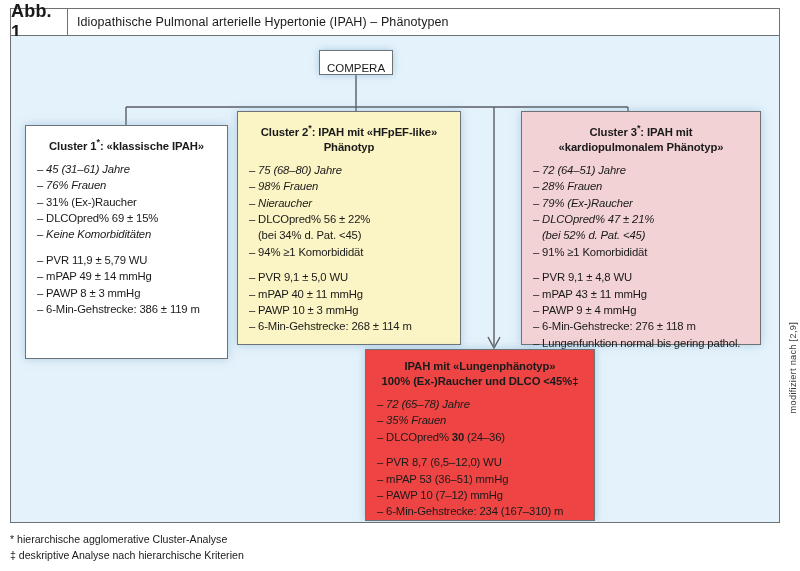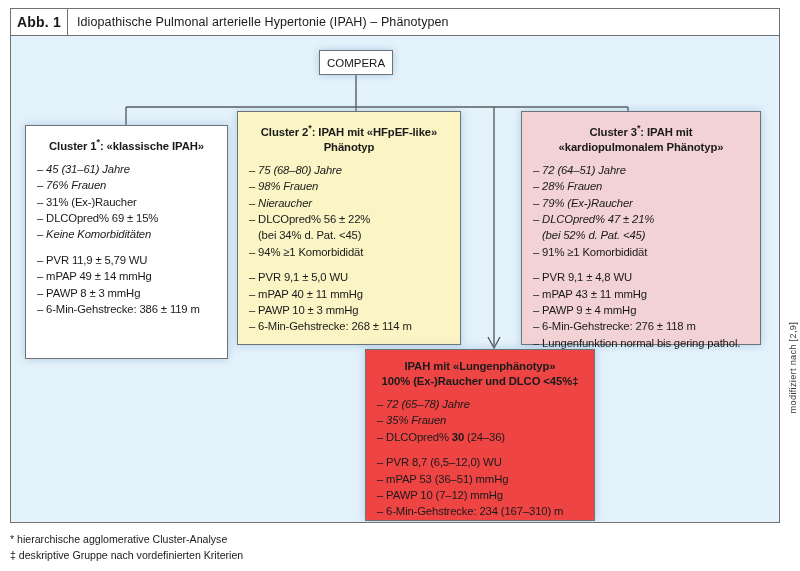--- a/index.html
+++ b/index.html
@@ -39,21 +39,21 @@
     display: flex;
     align-items: stretch;
   }
   .caption-num {
     width: 56px;
     border-right: 1px solid #6f7275;
     display: flex;
     align-items: center;
     justify-content: center;
     font-weight: bold;
-    font-size: 14px;
+    font-size: 18px;
     letter-spacing: .2px;
   }
   .caption-title {
     display: flex;
     align-items: center;
     padding-left: 9px;
     font-size: 12.5px;
     letter-spacing: .1px;
   }
 
@@ -85,21 +85,21 @@
   .compera {
     position: absolute;
     left: 308px;
     top: 14px;
     width: 74px;
     height: 25px;
     box-sizing: border-box;
     border: 1px solid #6f7275;
     background: #ffffff;
     display: flex;
-    align-items: center;
+    align-items: flex-end;
     justify-content: center;
     font-size: 11.5px;
     box-shadow: 0 0 7px rgba(120,170,205,.55);
   }
 
   
   .box {
     position: absolute;
     box-sizing: border-box;
     border: 1px solid #6f7275;
@@ -273,16 +273,16 @@
           <li>– PAWP 10 (7–12) mmHg</li>
           <li>– 6-Min-Gehstrecke: 234 (167–310) m</li>
         </ul>
     </div>
 
   </div>
 </div>
 
 <div class="footnotes">
   <div>* hierarchische agglomerative Cluster-Analyse</div>
-  <div>‡ deskriptive Gruppe nach vordefinierten Kriterien</div>
+  <div>‡ deskriptive Analyse nach hierarchische Kriterien</div>
 </div>
 
 <div class="credit">modifiziert nach [2,9]</div>
 
 </body></html>

